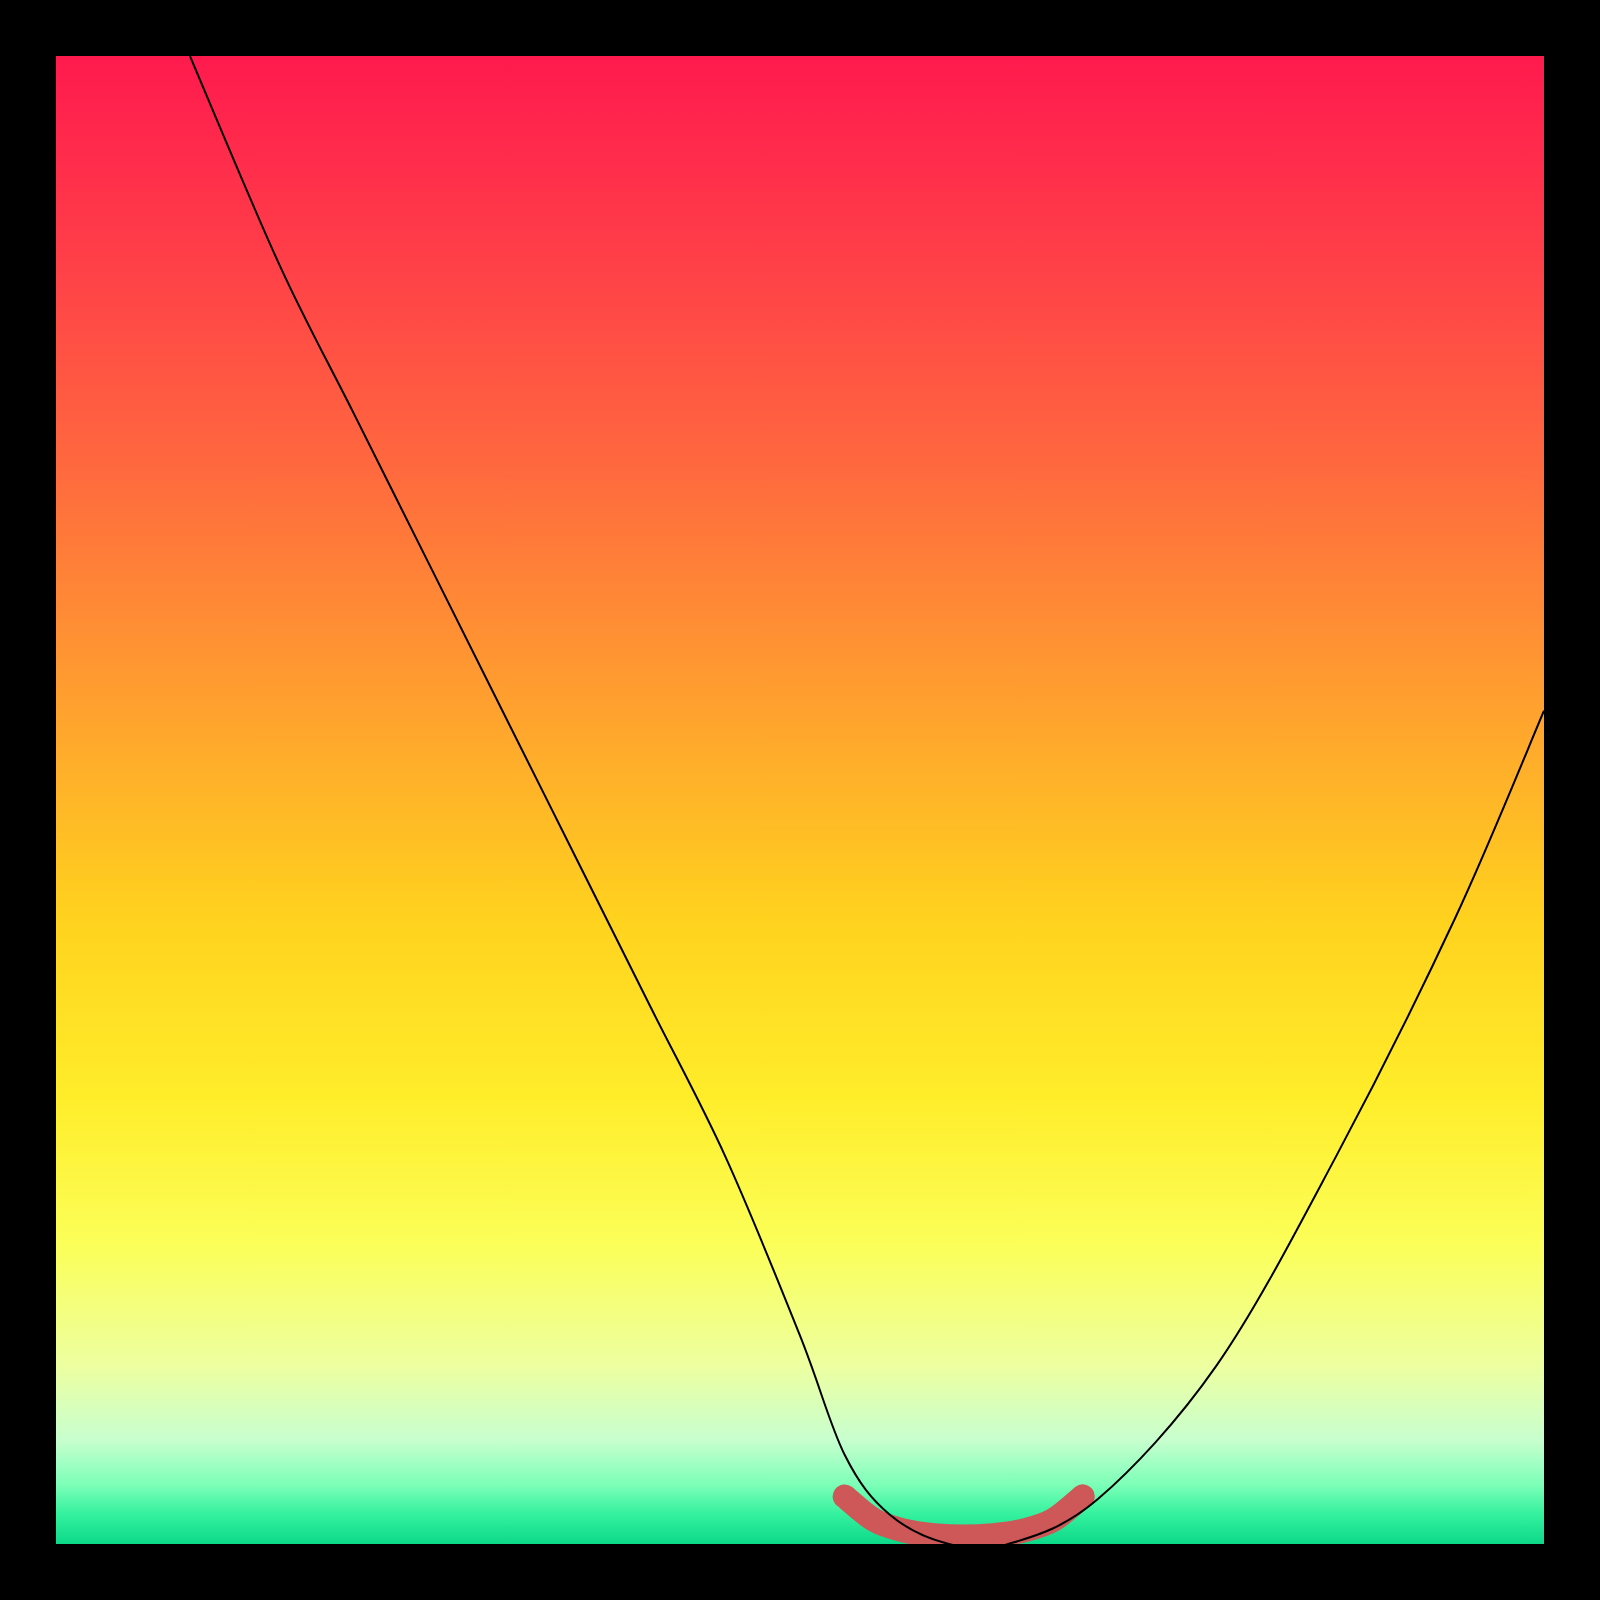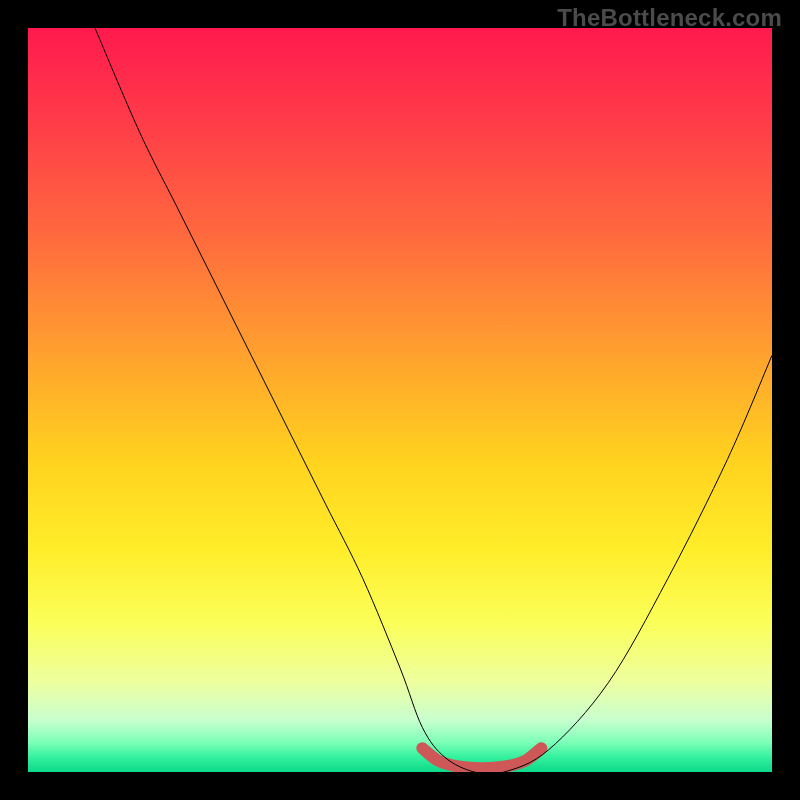--- a/index.html
+++ b/index.html
@@ -67,21 +67,20 @@
     stroke-width: 1;
     fill: none;
     stroke-linecap: butt;
   }
 </style>
 </head>
 <body>
 
 <div class="frame">
 
-  <div class="watermark">TheBottleneck.com</div>
 
   <div class="plot-area">
     <svg class="curve" viewBox="0 0 744 744" preserveAspectRatio="none">
       <path id="tolerance-path" class="tolerance-band" d="M 394.32 720.192 C 396.80 722.18, 404.24 729.24, 409.20 732.10 C 414.16 734.95, 419.12 736.06, 424.08 737.30 C 429.04 738.54, 434.00 739.04, 438.96 739.54 C 443.92 740.03, 448.88 740.28, 453.84 740.28 C 458.80 740.28, 463.76 740.03, 468.72 739.54 C 473.68 739.04, 478.64 738.54, 483.60 737.30 C 488.56 736.06, 493.52 734.95, 498.48 732.10 C 503.44 729.24, 510.88 722.18, 513.36 720.19"></path>
       <path id="main-path" class="main-curve" d="M 66.96 0 C 74.40 17.36, 97.96 74.40, 111.60 104.16 C 125.24 133.92, 136.40 153.76, 148.80 178.56 C 161.20 203.36, 173.60 228.16, 186.00 252.96 C 198.40 277.76, 210.80 302.56, 223.20 327.36 C 235.60 352.16, 248.00 376.96, 260.40 401.76 C 272.80 426.56, 285.20 451.36, 297.60 476.16 C 310.00 500.96, 322.40 523.28, 334.80 550.56 C 347.20 577.84, 362.08 615.04, 372.00 639.84 C 381.92 664.64, 386.88 684.48, 394.32 699.36 C 401.76 714.24, 407.96 721.68, 416.64 729.12 C 425.32 736.56, 436.48 741.52, 446.40 744.00 C 456.32 746.48, 463.76 747.72, 476.16 744.00 C 488.56 740.28, 503.44 736.56, 520.80 721.68 C 538.16 706.80, 560.48 683.24, 580.32 654.72 C 600.16 626.20, 620.00 587.76, 639.84 550.56 C 659.68 513.36, 682.00 468.72, 699.36 431.52 C 716.72 394.32, 736.56 344.72, 744.00 327.36"></path>
     </svg>
   </div>
 
 </div>
 

